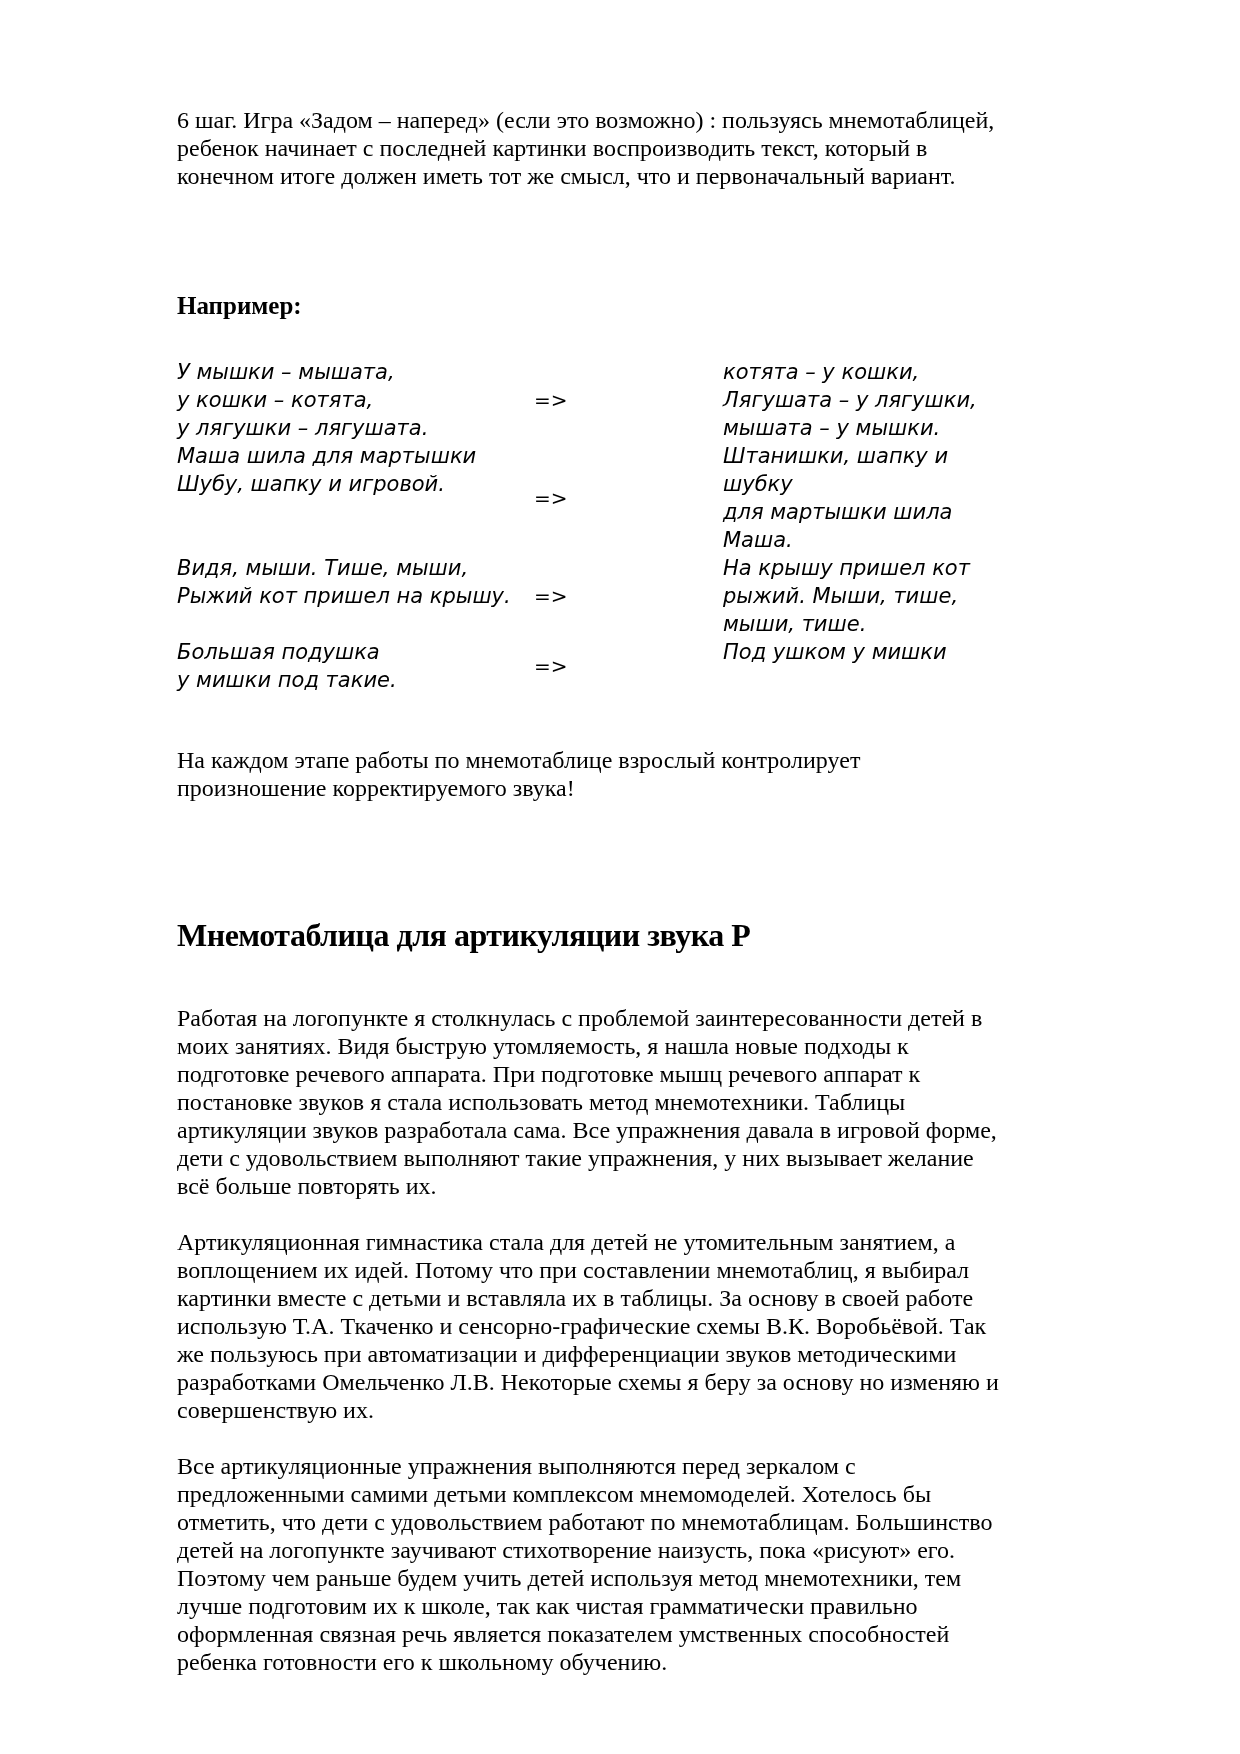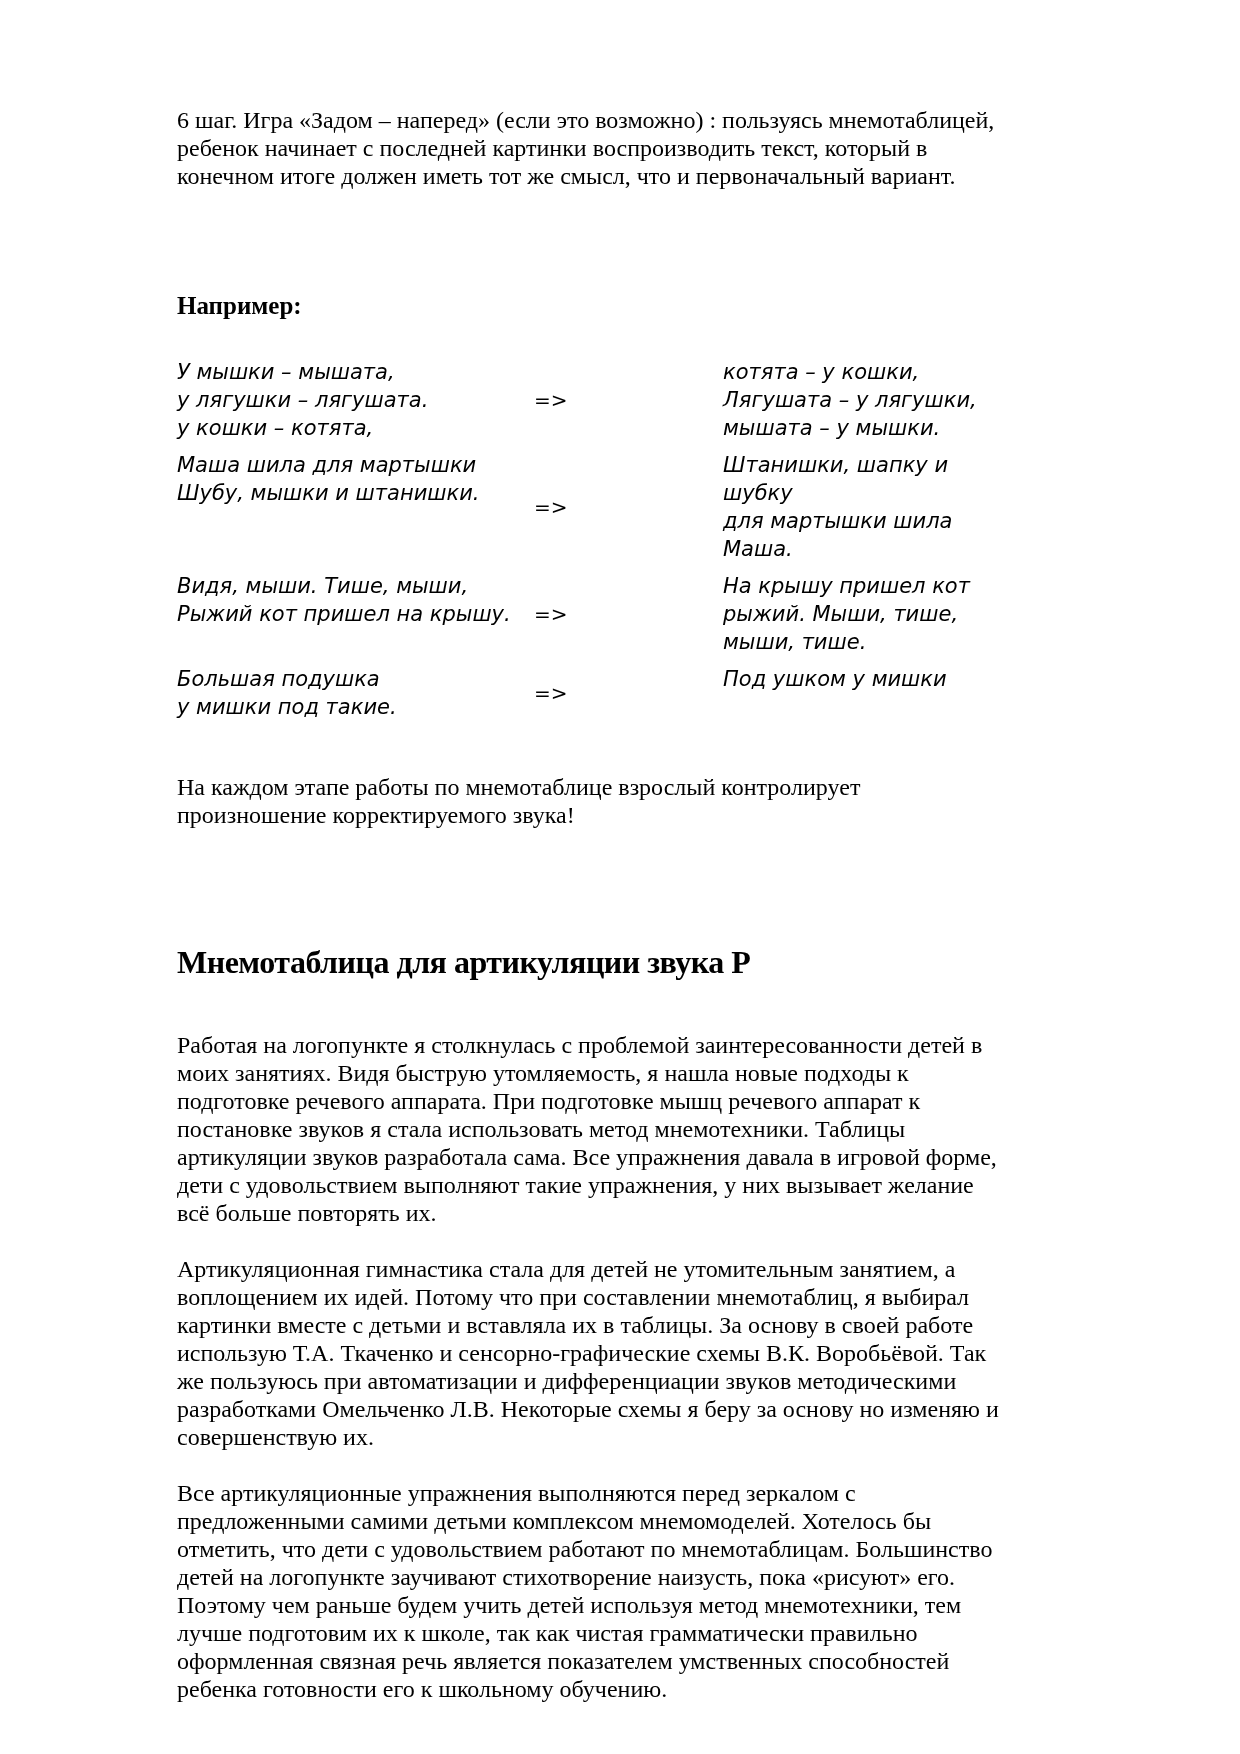--- a/index.html
+++ b/index.html
@@ -27,21 +27,20 @@
   .example-label {
     font-size: 25px;
     font-weight: bold;
     line-height: 28px;
     margin: 102px 0 0 0;
   }
   .example-table {
     margin-top: 38px;
     display: flex;
     flex-direction: column;
-    row-gap: 9px;
   }
   .example-row {
     display: grid;
     grid-template-columns: 353px 193px 1fr;
   }
   .verse-cell {
     font-family: "DejaVu Sans", sans-serif;
     font-style: italic;
     font-size: 21px;
     line-height: 28px;
@@ -76,37 +75,37 @@
 
   <p class="body-text">6 шаг. Игра «Задом – наперед» (если это возможно) : пользуясь мнемотаблицей, ребенок начинает с последней картинки воспроизводить текст, который в конечном итоге должен иметь тот же смысл, что и первоначальный вариант.</p>
 
   <p class="example-label">Например:</p>
 
   <div class="example-table">
 
     <div class="example-row">
       <div class="verse-cell">
         <span>У мышки – мышата,</span>
+        <span>у кошки – котята,</span>
         <span>у лягушки – лягушата.</span>
-        <span>у кошки – котята,</span>
       </div>
       <div class="arrow-cell">
         <span>=&gt;</span>
       </div>
       <div class="verse-cell">
         <span>котята – у кошки,</span>
         <span>Лягушата – у лягушки,</span>
         <span>мышата – у мышки.</span>
       </div>
     </div>
 
     <div class="example-row">
       <div class="verse-cell">
         <span>Маша шила для мартышки</span>
-        <span>Шубу, мышки и штанишки.</span>
+        <span>Шубу, шапку и игровой.</span>
       </div>
       <div class="arrow-cell">
         <span>=&gt;</span>
       </div>
       <div class="verse-cell">
         <span>Штанишки, шапку и шубку</span>
         <span>для мартышки шила Маша.</span>
       </div>
     </div>
 

